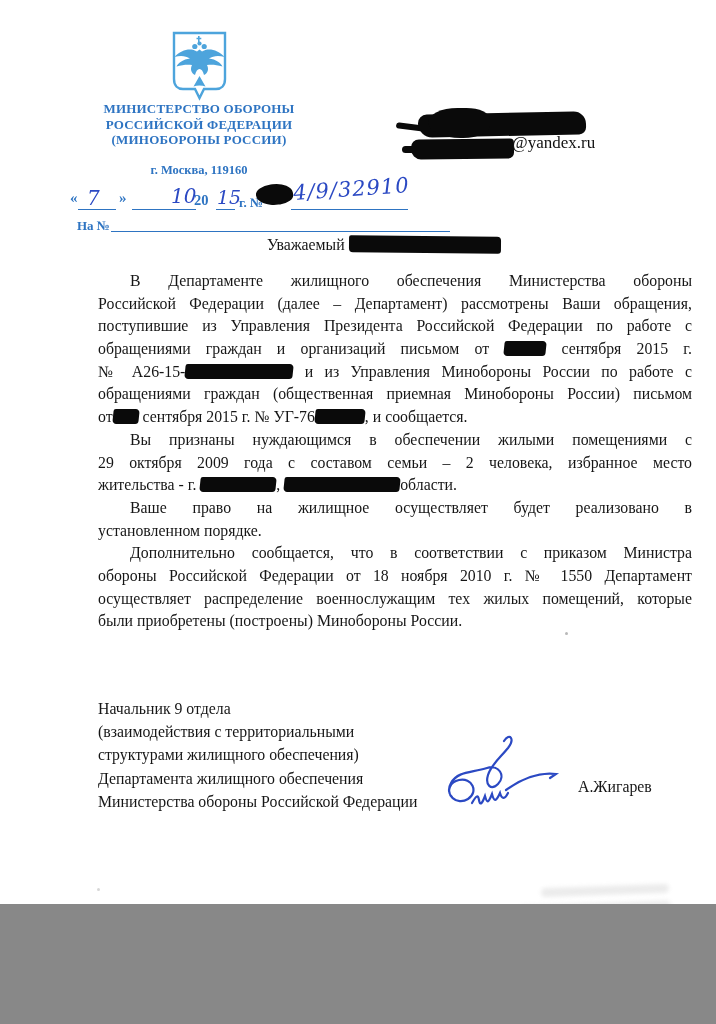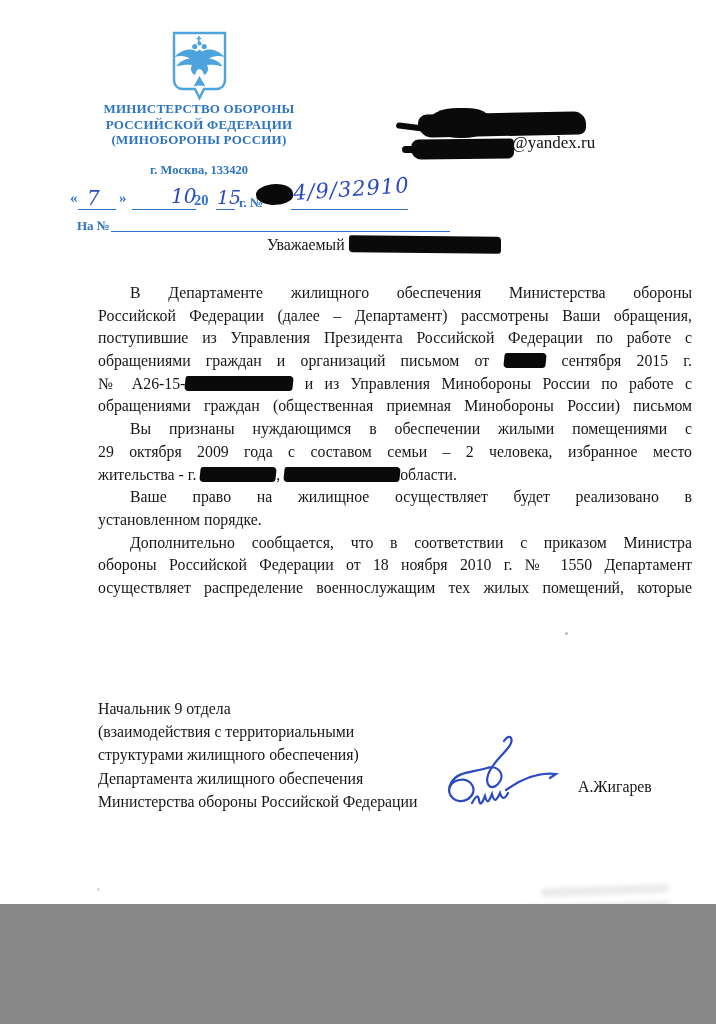--- a/index.html
+++ b/index.html
@@ -23,21 +23,21 @@
   .r-tail2{left:402px; top:146px; width:16px; height:7px; border-radius:4px;}
   .email{position:absolute; left:512px; top:133px; font-size:17px; color:#111;}
   
   .blue{position:absolute; color:var(--blue); font-weight:bold;}
   .hand{position:absolute; color:var(--ink); font-style:italic; font-family:"DejaVu Serif", serif;}
   .u{position:absolute; border-bottom:1.6px solid var(--blue); height:0;}
   .d-blob{left:256px; top:184px; width:37px; height:21px; border-radius:45% 55% 40% 60%; transform:rotate(-7deg);}
   
   .salutation{position:absolute; left:267px; top:236px; font-size:15.8px; white-space:nowrap;}
   .body-text{position:absolute; left:98px; top:270px; width:594px;
-             font-size:15.8px; line-height:22.7px;margin-top:12px;}
+             font-size:15.8px; line-height:22.7px;}
   .line{text-align:justify; text-align-last:justify; height:22.7px; overflow:hidden;}
   .line.first{text-indent:32px;}
   .line.last{text-align-last:left;}
   .redact{display:inline-block; height:15px; background:var(--redact);
           border-radius:2px 4px 3px 4px; vertical-align:-2px; transform:skewX(-6deg);}
   .salutation .redact{height:17px; width:152px; vertical-align:-3px; transform:rotate(.5deg);}
   
   .sig-lines{position:absolute; left:98px; top:697px; font-size:15.8px; line-height:23.2px;}
   .sig-name{position:absolute; left:578px; top:778px; font-size:15.8px;}
   .sig-svg{position:absolute; left:438px; top:733px;}
@@ -68,21 +68,21 @@
         C7.5,31.5 12,28.5 19,27.5 C15,25 10,24 3.5,26 Z"></path>
       <path stroke="none" d="M28.5,45 L22.5,55.5 C26,54.3 31,54.3 34.5,55.5 Z"></path>
     </g>
   </svg>
 
   <div class="org">
     <div>МИНИСТЕРСТВО ОБОРОНЫ</div>
     <div>РОССИЙСКОЙ ФЕДЕРАЦИИ</div>
     <div>(МИНОБОРОНЫ РОССИИ)</div>
   </div>
-  <div class="city">г. Москва, 133420</div>
+  <div class="city">г. Москва, 119160</div>
 
   <div class="bar r-tail1"></div>
   <div class="bar r-bar1"></div>
   <div class="bar r-bar1b"></div>
   <div class="bar r-tail2"></div>
   <div class="bar r-bar2"></div>
   <div class="email">@yandex.ru</div>
 
   <span class="blue" style="left:70px; top:190px; font-size:15px;">«</span>
   <span class="u" style="left:78px; top:209px; width:38px;"></span>
@@ -103,28 +103,30 @@
 
   <div class="salutation">Уважаемый <span class="redact" style="width: 152px;"></span></div>
 
   <div class="body-text">
       <div class="line first">В Департаменте жилищного обеспечения Министерства обороны</div>
       <div class="line">Российской Федерации (далее – Департамент) рассмотрены Ваши обращения,</div>
       <div class="line">поступившие из Управления Президента Российской Федерации по работе с</div>
       <div class="line">обращениями граждан и организаций письмом от <span class="redact" style="width: 42px;"></span> сентября 2015 г.</div>
       <div class="line">№ А26-15-<span class="redact" style="width: 108px;"></span> и из Управления Минобороны России по работе с</div>
       <div class="line">обращениями граждан (общественная приемная Минобороны России) письмом</div>
+      <div class="line last">от<span class="redact" style="width: 26px;"></span> сентября 2015 г. № УГ-76<span class="redact" style="width: 50px;"></span>, и сообщается.</div>
       <div class="line first">Вы признаны нуждающимся в обеспечении жилыми помещениями с</div>
       <div class="line">29 октября 2009 года с составом семьи – 2 человека, избранное место</div>
       <div class="line last">жительства - г. <span class="redact" style="width: 76px;"></span>, <span class="redact" style="width: 116px;"></span>области.</div>
       <div class="line first">Ваше право на жилищное осуществляет будет реализовано в</div>
       <div class="line last">установленном порядке.</div>
       <div class="line first">Дополнительно сообщается, что в соответствии с приказом Министра</div>
       <div class="line">обороны Российской Федерации от 18 ноября 2010 г. № 1550 Департамент</div>
       <div class="line">осуществляет распределение военнослужащим тех жилых помещений, которые</div>
+      <div class="line last">были приобретены (построены) Минобороны России.</div>
     </div>
 
   <div class="sig-lines">
       <div>Начальник 9 отдела</div>
       <div>(взаимодействия с территориальными</div>
       <div>структурами жилищного обеспечения)</div>
       <div>Департамента жилищного обеспечения</div>
       <div>Министерства обороны Российской Федерации</div>
     </div>
 

